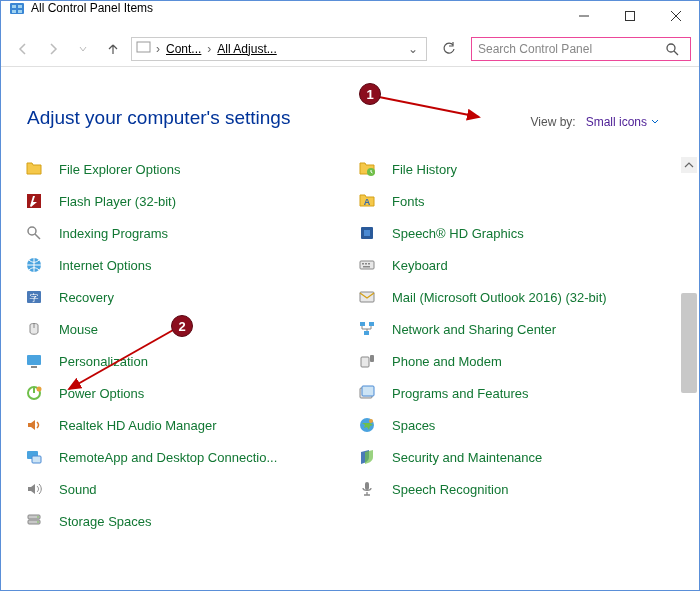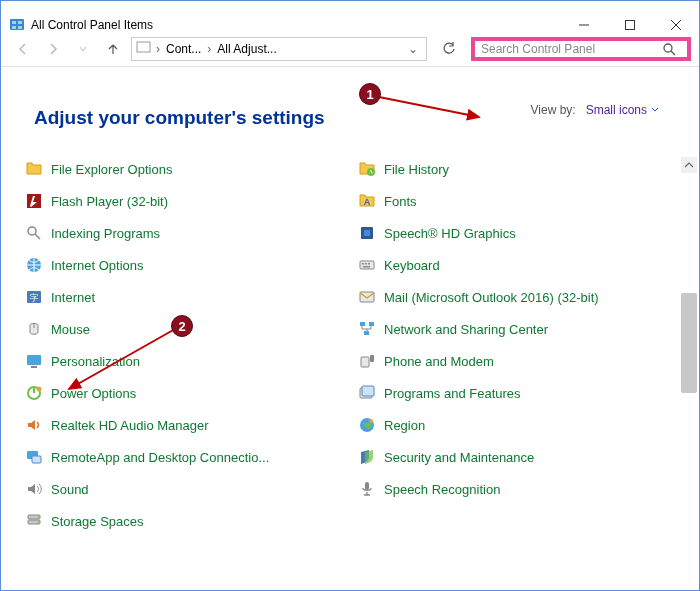--- a/index.html
+++ b/index.html
@@ -1,43 +1,43 @@
 <!DOCTYPE html>
 <html><head>
   <meta charset="utf-8">
   <style>
     * { margin: 0; padding: 0; box-sizing: border-box; }
     body { font-family: "Segoe UI", Tahoma, sans-serif; font-size: 12px; background: #fff; width: 700px; height: 591px; overflow: hidden; border: 1px solid #5a8fd8; position: relative; }
 
-    .title-bar { height: 30px; background: #fff; display: flex; align-items: center; padding: 17px 0 0 8px; }
+    .title-bar { height: 30px; background: #fff; display: flex; padding: 0 0 0 8px; }
     .title-bar .app-icon { width: 16px; height: 16px; margin-right: 6px; display: flex; align-items: center; justify-content: center; }
     .title-bar .title-text { color: #000; flex: 1; }
     .title-bar .win-btn { width: 46px; height: 30px; display: flex; align-items: center; justify-content: center; color: #333; }
 
     .nav-bar { height: 36px; display: flex; align-items: center; padding: 0 8px; border-bottom: 1px solid #e0e0e0; gap: 2px; position: relative; }
     .nav-btn { width: 28px; height: 28px; display: flex; align-items: center; justify-content: center; color: #555; border-radius: 2px; }
     .nav-btn.disabled { color: #bbb; }
     .address { flex: 1; display: flex; align-items: center; border: 1px solid #ccc; height: 24px; padding: 0 4px; margin: 0 6px 0 2px; }
     .address .sep { color: #666; padding: 0 4px; }
-    .address .crumb { color: #000; padding: 0 2px; white-space: nowrap; }
-    .search { width: 220px; height: 24px; border: 4px solid #ec4899; display: flex; align-items: center; padding: 0 6px; color: #777; }
+    .address .crumb { color: #000; padding: 0 2px; white-space: nowrap; text-decoration: underline; }
+    .search { width: 220px; height: 24px; border: 1px solid #ec4899; display: flex; align-items: center; padding: 0 6px; color: #777; }
     .search input { border: none; outline: none; flex: 1; font-size: 12px; color: #000; background: transparent; }
     .search input::placeholder { color: #888; }
     .search-btn { width: 24px; display: flex; align-items: center; justify-content: center; color: #555; }
 
     .content { padding: 18px 20px 12px 22px; position: relative; }
-    .heading { color: #003399; font-size: 19px; font-weight: 700; margin: 22px 0 24px 11px; }
-    .view-by-wrap { position: absolute; right: 40px; top: 36px; display: flex; align-items: center; gap: 10px; font-size: 12px; }
+    .heading { color: #003399; font-size: 19px; font-weight: 400; margin: 22px 0 24px 4px; }
+    .view-by-wrap { position: absolute; right: 40px; top: 48px; display: flex; align-items: center; gap: 10px; font-size: 12px; }
     .view-by-label { color: #555; }
     .view-by-value { color: #4c1d95; display: flex; align-items: center; gap: 4px; }
 
     .items-grid { display: grid; grid-template-columns: 1fr 1fr; column-gap: 10px; row-gap: 0; margin-top: 8px; }
     .item { display: flex; align-items: center; gap: 8px; height: 32px; cursor: pointer; padding: 0 2px; }
     .item .icon { width: 18px; height: 18px; flex-shrink: 0; display: flex; align-items: center; justify-content: center; }
-    .item .label { color: #117733; font-size: 13px; white-space: nowrap; overflow: hidden; text-overflow: ellipsis; }
+    .item .label { color: #117733; font-size: 13px; white-space: nowrap; overflow: hidden; text-overflow: ellipsis; margin-left: 8px; }
 
     .scrollbar-up { position: absolute; right: 2px; top: 90px; width: 16px; height: 16px; display: flex; align-items: center; justify-content: center; color: #666; background: #f0f0f0; }
     .scrollbar { position: absolute; right: 2px; top: 226px; width: 16px; height: 100px; background: #c8c8c8; border-radius: 2px; }
 
     .annotation { position: absolute; width: 22px; height: 22px; background: #8b0e1e; border-radius: 50%; color: #fff; display: flex; align-items: center; justify-content: center; font-weight: bold; font-size: 13px; z-index: 10; border: 1px solid #5c0814; }
     .arrow { position: absolute; z-index: 9; pointer-events: none; }
   </style>
 </head>
 <body>
 
@@ -207,21 +207,21 @@
         </span>
         <span class="label">Keyboard</span>
       </div>
       <div class="item">
         <span class="icon">
           <svg width="18" height="18" viewBox="0 0 18 18">
             <rect x="2" y="3" width="14" height="12" rx="1" fill="#4a7ab8"></rect>
             <text x="9" y="13" font-size="9" text-anchor="middle" fill="#fff">字</text>
           </svg>
         </span>
-        <span class="label">Internet</span>
+        <span class="label">Recovery</span>
       </div>
       <div class="item">
         <span class="icon">
           <svg width="18" height="18" viewBox="0 0 18 18">
             <rect x="2" y="4" width="14" height="10" rx="1" fill="#e8e8e8" stroke="#888"></rect>
             <path d="M2 5l7 5 7-5" stroke="#d4a017" fill="none" stroke-width="1.3"></path>
           </svg>
         </span>
         <span class="label">Mail (Microsoft Outlook 2016) (32-bit)</span>
       </div>
@@ -292,21 +292,21 @@
         <span class="label">Realtek HD Audio Manager</span>
       </div>
       <div class="item">
         <span class="icon">
           <svg width="18" height="18" viewBox="0 0 18 18">
             <circle cx="9" cy="9" r="7" fill="#4aa3df"></circle>
             <path d="M4 7l3 2-1 3 3-1 2 3 1-4 3-1-3-2" fill="#6fbf4a"></path>
             <circle cx="13" cy="5" r="2" fill="#e6a23c"></circle>
           </svg>
         </span>
-        <span class="label">Region</span>
+        <span class="label">Spaces</span>
       </div>
       <div class="item">
         <span class="icon">
           <svg width="18" height="18" viewBox="0 0 18 18">
             <rect x="2" y="3" width="11" height="8" rx="1" fill="#4aa3df"></rect>
             <rect x="7" y="8" width="9" height="7" rx="1" fill="#cde4f5" stroke="#4a8ad4"></rect>
           </svg>
         </span>
         <span class="label">RemoteApp and Desktop Connectio...</span>
       </div>

